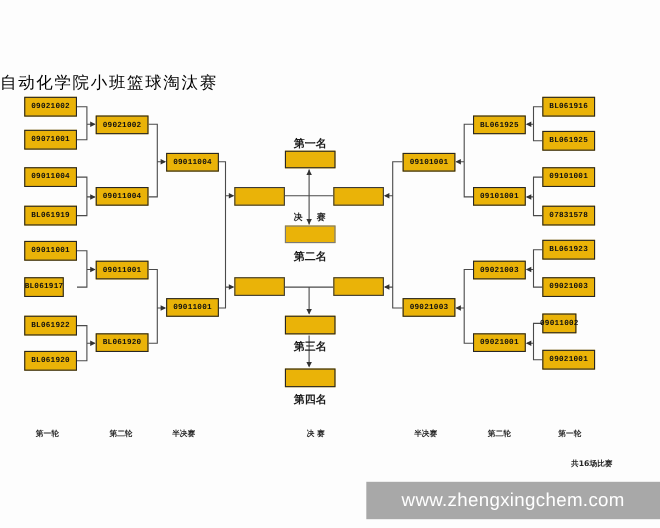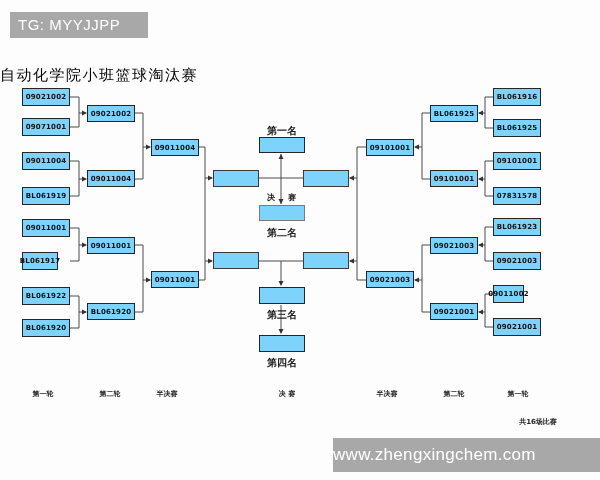--- a/index.html
+++ b/index.html
@@ -3,40 +3,39 @@
 <meta charset="utf-8">
 <style>
   html,body{margin:0;padding:0;background:#ffffff;}
   .screen{position:relative;width:600px;height:480px;background:#fdfdfd;overflow:hidden;
           font-family:"DejaVu Sans",sans-serif;}
   .gray-bar{position:absolute;background:#a8a8a8;color:#ffffff;
             font-family:"Liberation Sans","DejaVu Sans",sans-serif;}
   .tag-bar{left:10px;top:12px;width:138px;height:26px;font-size:15px;line-height:26px;
            padding-left:8px;box-sizing:border-box;letter-spacing:0.5px;}
   .url-bar{left:333px;top:438px;width:267px;height:34px;font-size:17px;line-height:34px;
-           text-align:left;letter-spacing:0.3px;}
+           text-align:center;letter-spacing:0.3px;}
   .title{position:absolute;left:0;top:66px;width:578px;text-align:left;
          font-size:15px;font-weight:500;color:#000000;letter-spacing:1.5px;}
   svg.connectors{position:absolute;left:0;top:0;pointer-events:none;}
-  .tbox{position:absolute;background:#7dd3fc;border:1.5px solid #262626;box-sizing:border-box;
+  .tbox{position:absolute;background:#eab308;border:1.5px solid #262626;box-sizing:border-box;
         display:flex;align-items:center;justify-content:center;
-        font-size:7px;font-weight:700;color:#111;letter-spacing:0.2px;}
+        font-size:7px;font-weight:700;color:#111;letter-spacing:0.2px;font-family:Liberation Mono, monospace;}
   .tbox.empty{border-width:1.2px;border-color:#3a3a3a;}
   .tbox.light{border:1px solid #7a7a7a;}
   .plabel{position:absolute;text-align:center;font-size:10px;font-weight:700;color:#1b1b1b;}
   .rlabel{position:absolute;top:389px;transform:translateX(-50%);white-space:nowrap;
           font-size:7px;font-weight:700;color:#262626;}
   .fchar{position:absolute;font-size:8px;font-weight:700;color:#1b1b1b;}
 </style>
 </head>
 <body>
 
 <div class="screen">
 
-  <div class="gray-bar tag-bar">TG: MYYJJPP</div>
 
   <div class="title">自动化学院小班篮球淘汰赛</div>
 
   <svg class="connectors" width="600" height="480" viewBox="0 0 600 480">
     <path id="bracket-path" fill="none" stroke="#4a4a4a" stroke-width="1" d="
       M70 97H79V127H70M79 113H86
       M70 161H79V196H70M79 179H86
       M70 228H79V261H70M79 245H86
       M70 296H79V328H70M79 312H86
       M135 113H143V179H135M143 147H150

